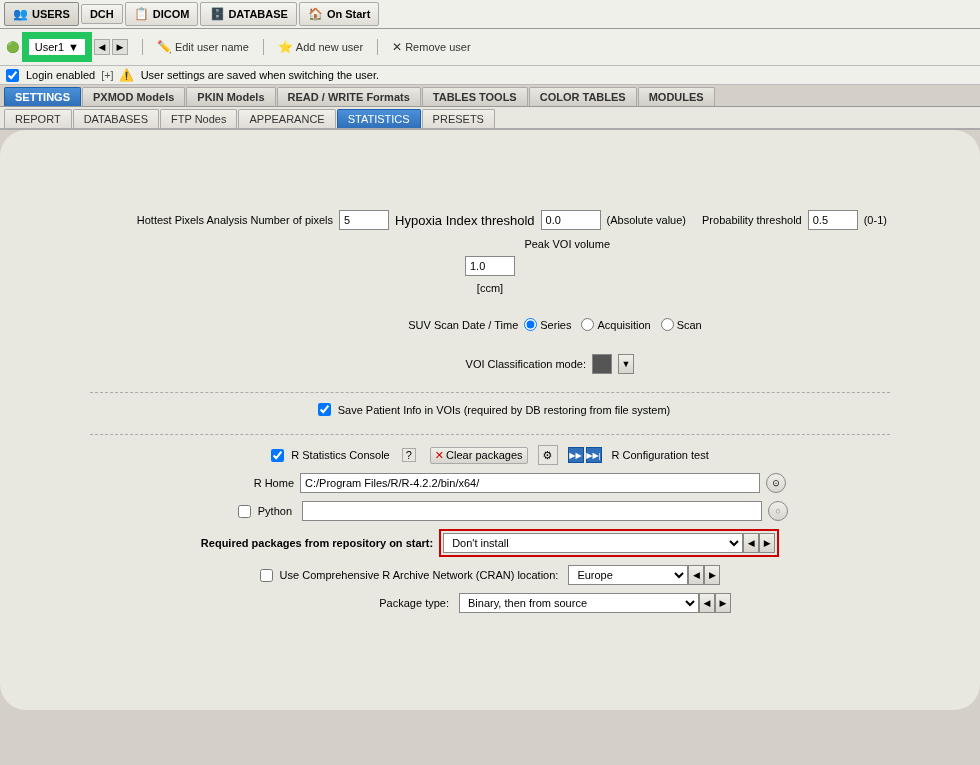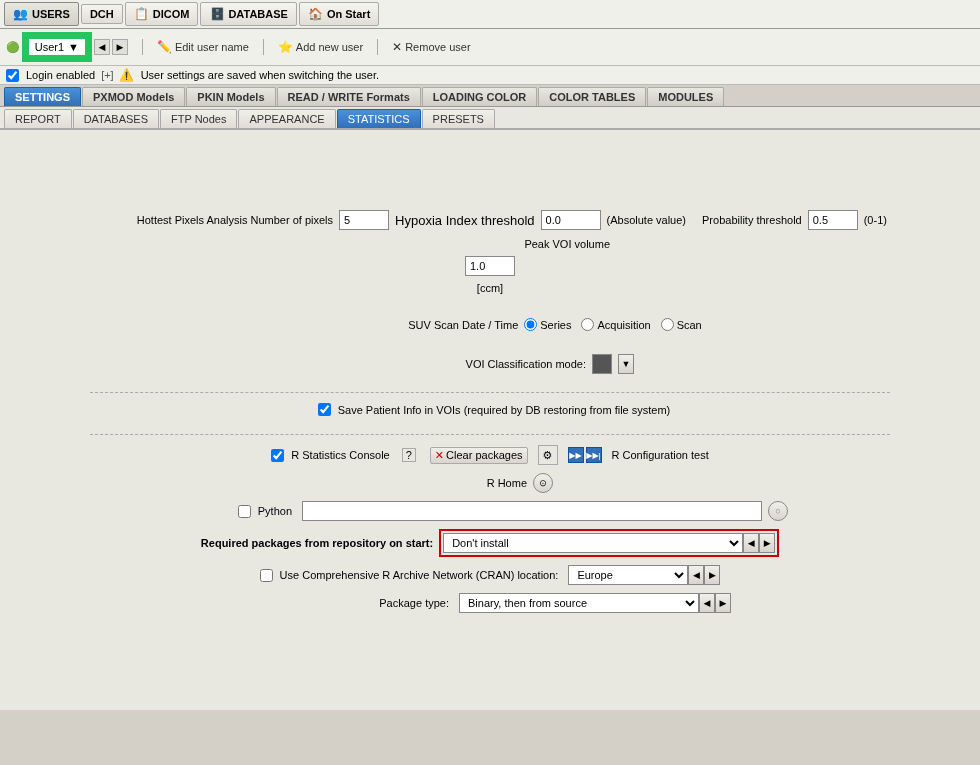--- a/index.html
+++ b/index.html
@@ -29,21 +29,21 @@
     .tab-row { display: flex; background: #d4d0c8; border-bottom: 1px solid #999; padding: 2px 4px 0 4px; gap: 1px; }
     .tab { padding: 3px 10px; border: 1px solid #aaa; border-bottom: none; background: linear-gradient(to bottom, #e8e8e0, #d0cdc5); cursor: pointer; font-size: 11px; font-weight: bold; border-radius: 2px 2px 0 0; color: #333; }
     .tab.active { background: linear-gradient(to bottom, #4a90d9, #3070b8); color: #fff; border-color: #2060a8; }
 
     
     .tab-row2 { display: flex; background: #e8e8e0; border-bottom: 2px solid #aaa; padding: 2px 4px 0 4px; gap: 1px; }
     .tab2 { padding: 3px 10px; border: 1px solid #aaa; border-bottom: none; background: linear-gradient(to bottom, #f0f0e8, #e0ddd6); cursor: pointer; font-size: 11px; border-radius: 2px 2px 0 0; color: #333; }
     .tab2.active { background: linear-gradient(to bottom, #4a90d9, #3070b8); color: #fff; border-color: #2060a8; }
 
     
-    .main-content { background: #e8e8e0; padding: 20px; min-height: 580px; }
+    .main-content { background: #e8e8e0; padding: 20px; min-height: 580px; border-radius: 26px; }
     .form-row { display: flex; align-items: center; margin-bottom: 8px; gap: 6px; }
     .form-label { text-align: right; white-space: nowrap; }
     .form-input { border: 1px solid #888; background: #fff; padding: 2px 4px; font-size: 11px; height: 20px; }
     .form-input-wide { width: 460px; }
 
     .radio-group { display: flex; align-items: center; gap: 10px; }
     .radio-label { display: flex; align-items: center; gap: 3px; }
 
     .section-divider { border: none; border-top: 1px dashed #aaa; margin: 10px 0; }
 
@@ -132,21 +132,21 @@
   <div class="tab">
     <span>PXMOD Models</span>
   </div>
   <div class="tab">
     <span>PKIN Models</span>
   </div>
   <div class="tab">
     <span>READ / WRITE Formats</span>
   </div>
   <div class="tab">
-    <span>LOADING COLOR</span>
+    <span>TABLES TOOLS</span>
   </div>
   <div class="tab">
     <span>COLOR TABLES</span>
   </div>
   <div class="tab">
     <span>MODULES</span>
   </div>
 </div>
 
 <div class="tab-row2">
@@ -238,20 +238,21 @@
       <div style="width:20px; height:20px; border:1px solid #aaa; background:#e8e8e0; cursor:pointer; display:flex; align-items:center; justify-content:center; margin-left:4px;">⚙</div>
       <div style="display:flex; align-items:center; gap:2px; margin-left:4px;">
         <div style="width:16px; height:16px; background:#3070b8; border:1px solid #1050a0; display:flex; align-items:center; justify-content:center; color:#fff; font-size:8px;">▶▶</div>
         <div style="width:16px; height:16px; background:#3070b8; border:1px solid #1050a0; display:flex; align-items:center; justify-content:center; color:#fff; font-size:8px;">▶▶|</div>
       </div>
       <span style="font-size:11px; margin-left:4px;">R Configuration test</span>
     </div>
 
     <div class="form-row" style="margin-bottom:8px;">
       <span class="form-label" style="width:100px; text-align:right; font-size:11px; margin-right:0;">R Home</span>
+      <input type="text" class="form-input form-input-wide" value="C:/Program Files/R/R-4.2.2/bin/x64/" style="width: 460px;">
       <div class="browse-btn">⊙</div>
     </div>
 
     <div class="form-row" style="margin-bottom:8px;">
       <label class="checkbox-label" style="width:100px; justify-content:flex-end; margin-right:4px;">
         <input type="checkbox" style="">
         <span style="font-size:11px;">Python</span>
       </label>
       <input type="text" class="form-input" style="width: 460px;" value="">
       <div class="toggle-btn">○</div>

